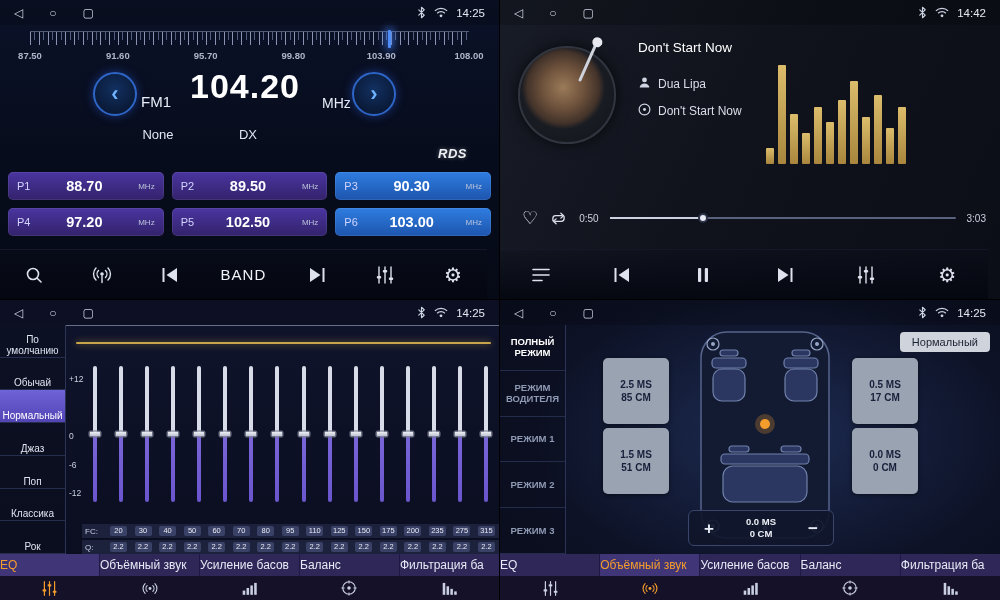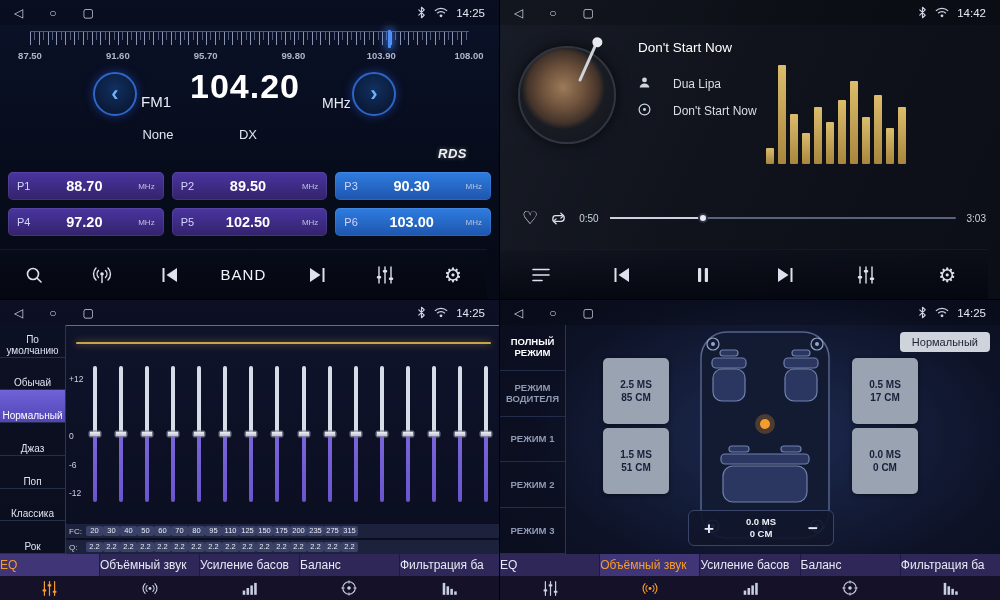--- a/index.html
+++ b/index.html
@@ -69,21 +69,21 @@
   .band-btn{font-size:15px;color:#f0f2f8;letter-spacing:1px;}
 
   
   .album-art{position:absolute;left:18px;top:46px;width:98px;height:98px;border-radius:50%;
     background:radial-gradient(circle at 46% 42%,#9a7a58 0%,#6e523c 28%,#43332a 48%,#191c23 56%,#10131a 100%);
     border:2px solid #30353f;box-shadow:0 0 14px rgba(0,0,0,0.7);}
   .tonearm{position:absolute;right:16px;top:-5px;width:3px;height:42px;background:#cfd3dc;border-radius:2px;
     transform:rotate(24deg);transform-origin:top center;}
   .tonearm::before{content:"";position:absolute;top:-6px;left:-3.5px;width:10px;height:10px;border-radius:50%;background:#e8eaf0;}
   .song-title{position:absolute;left:138px;top:40px;font-size:13.5px;color:#fff;}
-  .meta-row{position:absolute;display:flex;align-items:center;gap:22px;color:#d9dee9;font-size:12px;}
+  .meta-row{position:absolute;display:flex;align-items:center;gap:7px;color:#d9dee9;font-size:12px;}
   .artist-row{left:138px;top:76px;}
   .album-row{left:138px;top:103px;}
   .visualizer{position:absolute;left:266px;top:60px;width:152px;height:104px;display:flex;align-items:flex-end;gap:4px;}
   .vbar{width:8px;background:linear-gradient(180deg,#dcbd6b,#a8863d);border-radius:1px;}
   .progress-row{position:absolute;left:22px;right:14px;top:206px;height:24px;display:flex;align-items:center;gap:11px;color:#ccd2e0;}
   .heart-glyph{font-size:18px;color:#e5e9f3;cursor:pointer;line-height:1;}
   .repeat-wrap{cursor:pointer;display:flex;}
   .p-time{font-size:10px;color:#cdd3e1;}
   .p-track{flex:1;position:relative;height:2px;background:#5a637c;border-radius:1px;cursor:pointer;}
   .p-fill{position:absolute;left:0;top:0;bottom:0;background:#ccd2e1;}
@@ -103,25 +103,25 @@
   .eq-scale span{position:absolute;left:0;}
   .eq-scale span:nth-child(1){top:48px;}
   .eq-scale span:nth-child(2){top:105px;}
   .eq-scale span:nth-child(3){top:134px;}
   .eq-scale span:nth-child(4){top:162px;}
   .eq-sliders{position:absolute;left:20px;right:4px;top:40px;height:136px;display:flex;justify-content:space-between;}
   .eq-slider{width:17px;position:relative;display:flex;justify-content:center;cursor:pointer;}
   .eq-track{width:4px;height:100%;border-radius:2px;background:linear-gradient(180deg,#d8dce8 0%,#d8dce8 50%,#7a66d8 50%,#6a55ce 100%);position:relative;}
   .eq-handle{position:absolute;top:50%;left:50%;transform:translate(-50%,-50%);width:13px;height:7px;border-radius:2px;
     background:linear-gradient(180deg,#f2f3f8,#b9bdcc);border:1px solid #70758a;cursor:grab;}
-  .band-row{position:absolute;left:0;right:0;height:14px;display:flex;align-items:center;background:rgba(44,50,84,0.55);}
+  .band-row{position:absolute;left:16px;right:0;height:14px;display:flex;align-items:center;background:rgba(44,50,84,0.55);}
   .fc-row{bottom:16px;}
   .q-row{bottom:0;}
   .row-label{width:20px;padding-left:3px;font-size:8px;color:#cdd3e6;}
-  .band-cells{flex:1;display:flex;padding-right:4px;}
+  .band-cells{flex:1;display:flex;justify-content:space-between;padding-right:4px;margin-left:8px;}
   .band-cell{width:17px;text-align:center;font-size:7.5px;color:#e8ebf5;background:#3a4166;border-radius:2px;line-height:10px;}
 
   
   .tabbar{position:absolute;bottom:0;left:0;right:0;height:46px;z-index:5;}
   .tab-labels{display:flex;height:22px;background:#2e2757;}
   .tab{flex:1;display:flex;align-items:center;justify-content:flex-start;font-size:12px;color:#e6e9f5;
     border-right:1px solid #1f1946;overflow:hidden;white-space:nowrap;cursor:pointer;}
   .tab:last-child{border-right:none;}
   .tab.active{background:#3f3577;color:#f59d2c;}
   .tab-icons{display:flex;height:24px;background:#151129;}

